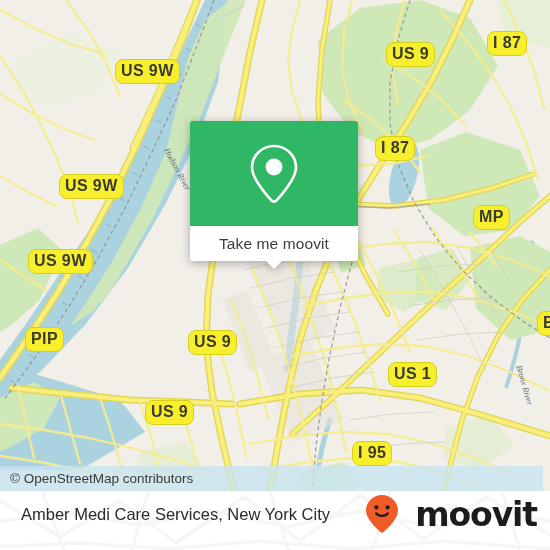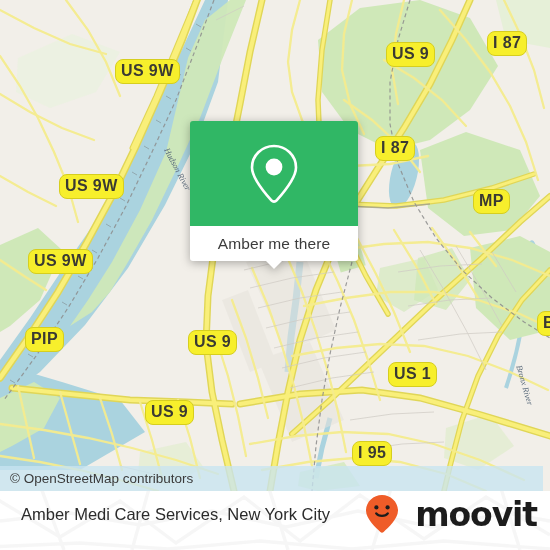--- a/index.html
+++ b/index.html
@@ -332,34 +332,34 @@
 
     <div class="shield" style="left:115px; top:59px;">US 9W</div>
     <div class="shield" style="left:59px;  top:174px;">US 9W</div>
     <div class="shield" style="left:28px;  top:249px;">US 9W</div>
     <div class="shield" style="left:25px;  top:315px;margin-top:12px;">PIP</div>
     <div class="shield" style="left:188px; top:330px;">US 9</div>
     <div class="shield" style="left:145px; top:400px;">US 9</div>
     <div class="shield" style="left:386px; top:42px;">US 9</div>
     <div class="shield" style="left:487px; top:31px;">I 87</div>
     <div class="shield" style="left:375px; top:136px;">I 87</div>
-    <div class="shield" style="left:473px; top:189px;">MP</div>
+    <div class="shield" style="left:473px; top:205px;">MP</div>
     <div class="shield" style="left:388px; top:362px;">US 1</div>
     <div class="shield" style="left:352px; top:441px;">I 95</div>
     <div class="shield" style="left:537px; top:311px;">BR</div>
 
     <div class="callout">
       <div class="callout-green">
         <svg width="54" height="62" viewBox="0 0 54 62" xmlns="http://www.w3.org/2000/svg">
           <path d="M27 3 C14.8 3 5 12.6 5 24.4 C5 35 16.5 48.5 24.4 57.4 C25.8 59 28.2 59 29.6 57.4 C37.5 48.5 49 35 49 24.4 C49 12.6 39.2 3 27 3 Z" fill="none" stroke="#ffffff" stroke-width="2.6"></path>
           <circle cx="27" cy="24" r="8.4" fill="#ffffff"></circle>
         </svg>
       </div>
       <div class="callout-white">
-        <span class="callout-label">Amber me there</span>
+        <span class="callout-label">Take me moovit</span>
         <span class="callout-tail"></span>
       </div>
     </div>
 
     <div class="attrib-bar">
       <span class="attrib-text">© OpenStreetMap contributors</span>
     </div>
   </div>
 
   <div class="footer">

